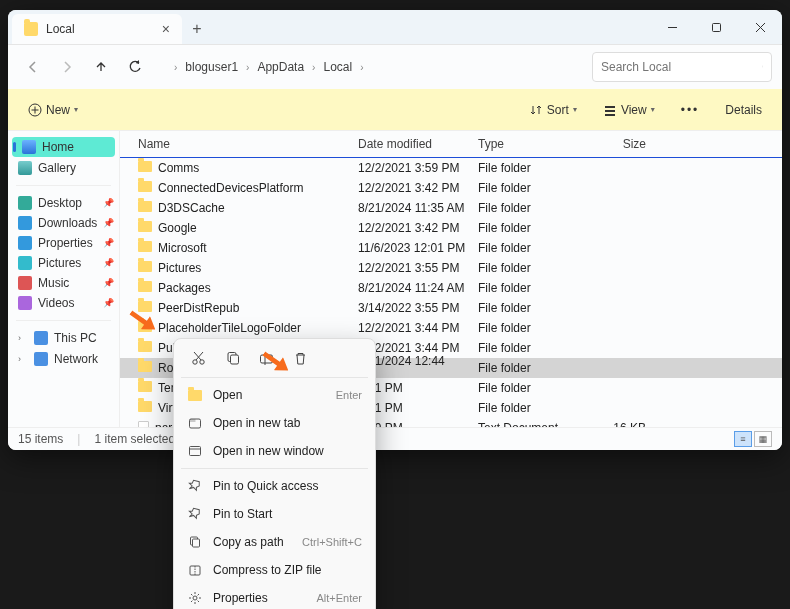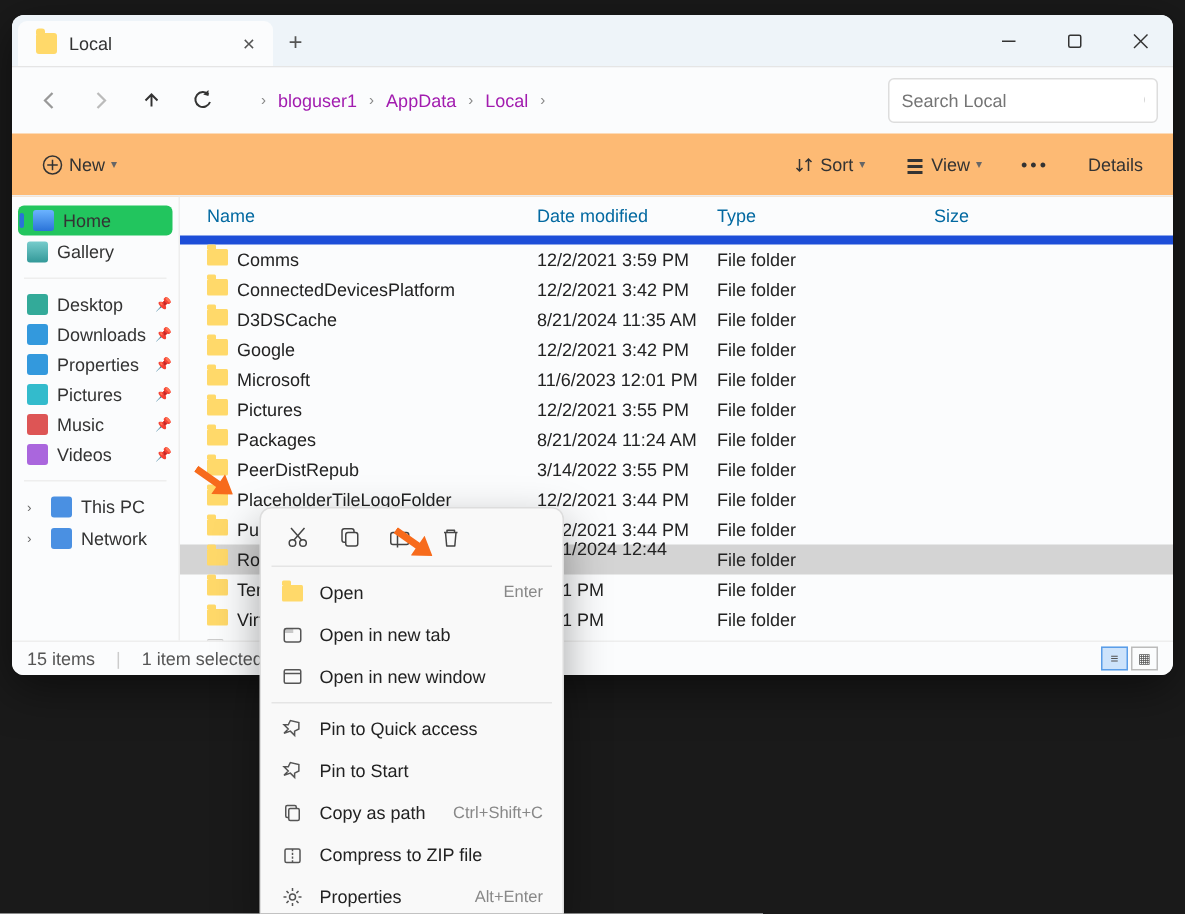--- a/index.html
+++ b/index.html
@@ -13,40 +13,40 @@
 .tab-title{font-size:12px;color:#333;flex:1}
 .tab-x{font-size:14px;color:#555;flex:none}
 .newtab{width:30px;display:flex;align-items:center;justify-content:center;color:#555;font-size:16px;margin-top:4px}
 .spacer{flex:1}
 .winbtns{display:flex}
 .winbtn{width:44px;display:flex;align-items:center;justify-content:center;color:#333}
 .navrow{height:44px;display:flex;align-items:center;padding:0 10px;gap:4px;background:#fbfcfd}
 .navbtn{width:30px;height:30px;display:flex;align-items:center;justify-content:center;color:#888;border-radius:4px}
 .navbtn.enabled{color:#333}
 .breadcrumbs{flex:1;display:flex;align-items:center;padding:0 8px;gap:2px;height:30px;margin-left:10px}
-.crumb{padding:0 4px;color:#a21caf}
+.crumb{padding:0 4px;color:#404040}
 .chev{color:#888;font-size:10px;padding:0 2px}
 .searchbox{width:180px;height:30px;border:1px solid #ddd;border-radius:4px;display:flex;align-items:center;padding:0 8px;gap:6px;color:#888;background:#fff}
 .searchbox input{border:none;outline:none;flex:1;font-size:12px;color:#333;background:transparent}
-.toolbar{height:42px;display:flex;align-items:center;padding:0 14px;gap:14px;border-bottom:1px solid #eee;background:#fdba74}
+.toolbar{height:42px;display:flex;align-items:center;padding:0 14px;gap:14px;border-bottom:1px solid #eee;background:#fef9c3}
 .toolbtn{display:flex;align-items:center;gap:4px;color:#333;padding:4px 6px;border-radius:4px}
 .toolbtn .caret{font-size:8px;color:#666}
 .dots{letter-spacing:2px}
 .details-link{margin-left:auto;color:#333}
 .body{display:flex;height:calc(100% - 35px - 44px - 42px - 23px)}
 .sidebar{width:112px;padding:6px 0;display:flex;flex-direction:column;gap:1px;border-right:1px solid #eee;overflow:hidden}
 .sideitem{display:flex;align-items:center;gap:6px;padding:3px 8px 3px 10px;color:#333;position:relative}
-.sideitem.sel{background:#22c55e;border-radius:4px;margin:0 4px}
+.sideitem.sel{background:#5eead4;border-radius:4px;margin:0 4px}
 .sideitem.sel::before{content:"";position:absolute;left:1px;top:5px;bottom:5px;width:3px;background:#2a73d8;border-radius:2px}
 .sideitem .pin{position:absolute;right:4px;font-size:9px;color:#888}
 .sideicon{width:14px;height:14px;flex:none;border-radius:2px}
 .hr{height:1px;background:#eee;margin:6px 8px}
 .tree-caret{font-size:9px;color:#666;width:10px}
 .filearea{flex:1;overflow:hidden;position:relative}
-.cols{display:flex;padding:4px 12px;color:#0369a1;border-bottom:6px solid #1d4ed8}
+.cols{display:flex;padding:4px 12px;color:#404040;border-bottom:1px solid #1d4ed8}
 .cols>div,.row>div{padding:2px 6px}
 .c-name{width:220px}
 .c-date{width:120px}
 .c-type{width:120px}
 .c-size{width:60px;text-align:right}
 .rows{}
 .row{display:flex;align-items:center;padding:0 12px;height:20px;color:#222}
 .row.sel{background:#d4d4d4}
 .row .c-name{display:flex;gap:6px}
 .ficon{width:14px;height:11px;background:#ffd96a;border-radius:1px;position:relative;flex:none}

